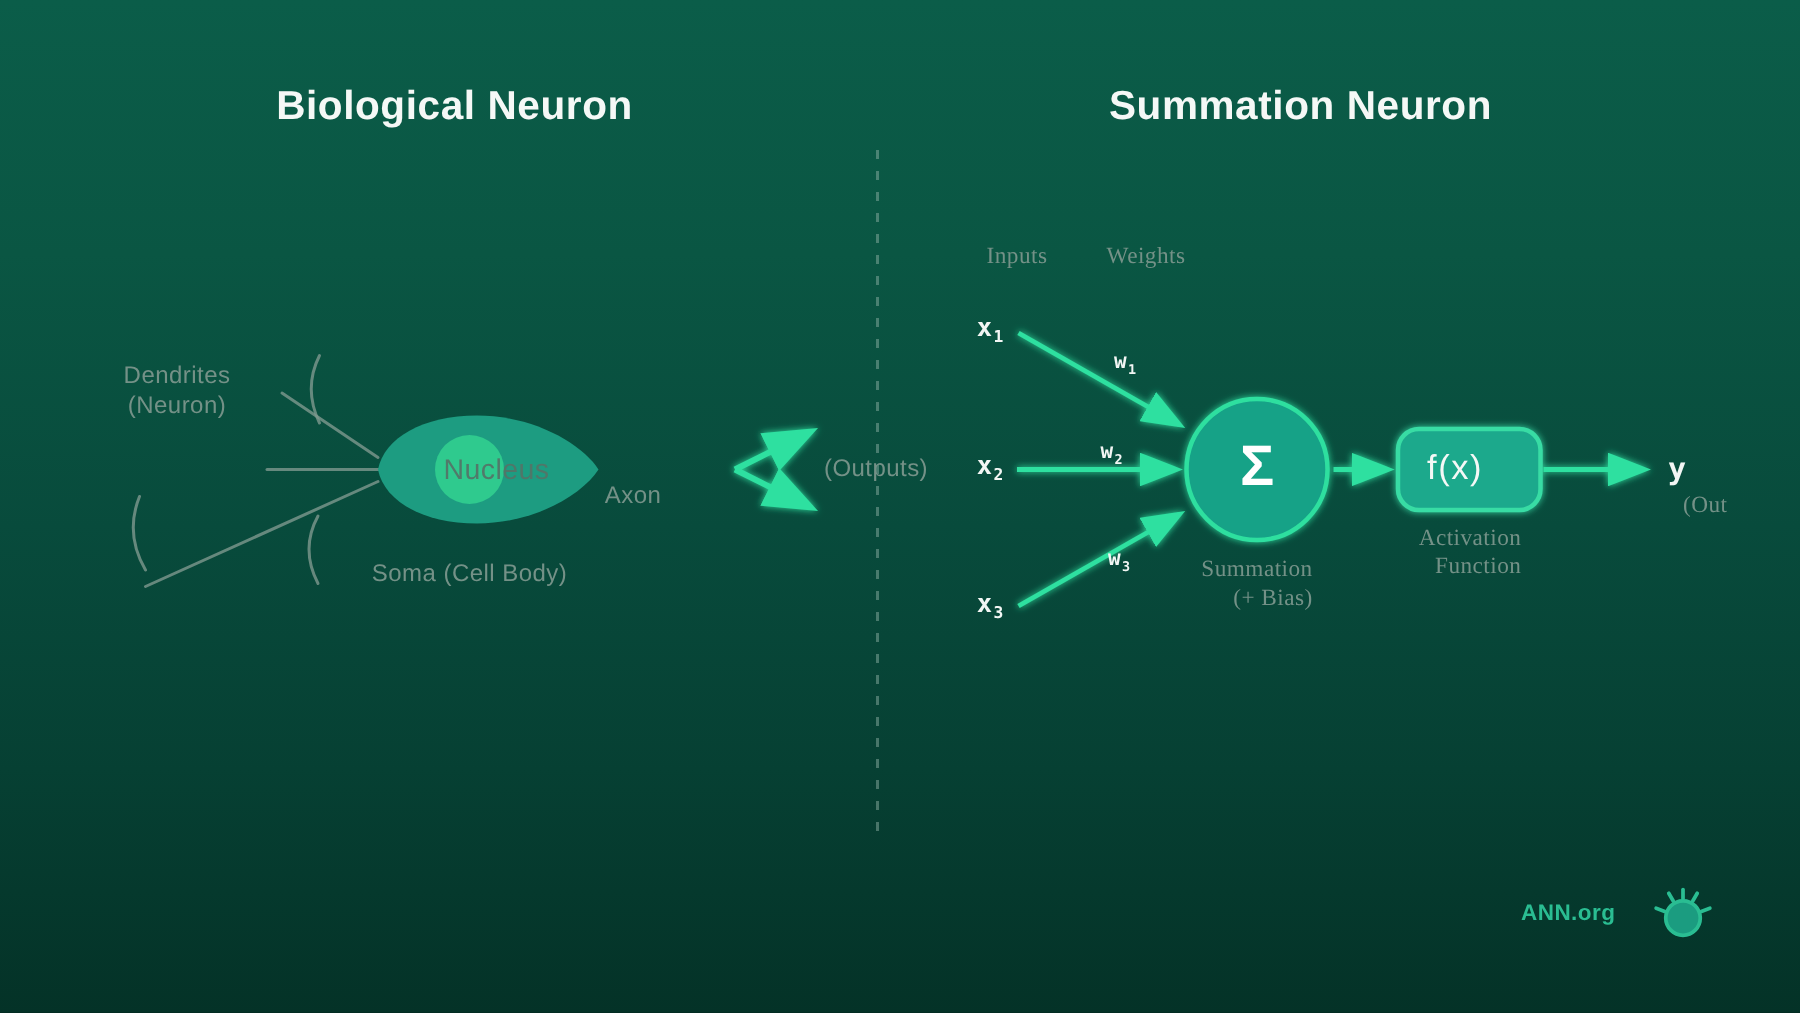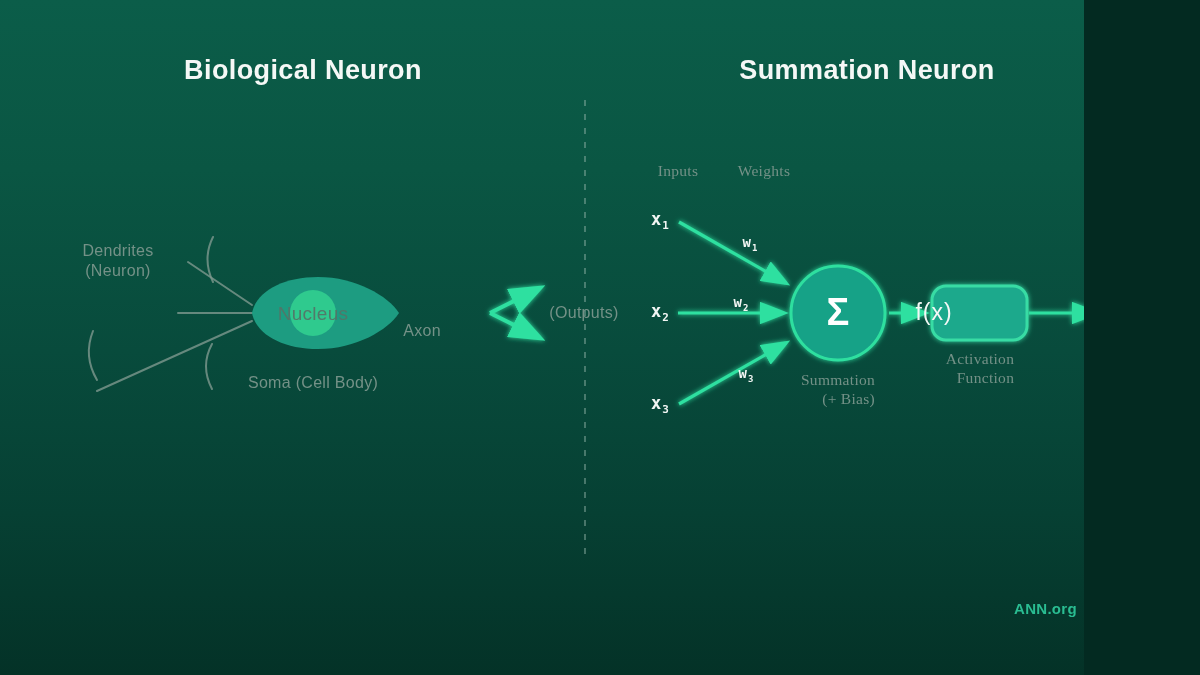--- a/index.html
+++ b/index.html
@@ -1,17 +1,17 @@
 <!DOCTYPE html>
 <html><head>
 <meta charset="utf-8">
 <style>
   html,body{margin:0;padding:0;background:#032a21;}
   .stage{
-    position:relative;width:1084px;height:675px;overflow:hidden;
+    position:relative;width:1200px;height:675px;overflow:hidden;
     background:linear-gradient(180deg,#0b5d49 0%,#0a5643 25%,#084b3c 52%,#064033 76%,#043227 100%);
     font-family:"Liberation Sans",sans-serif;
   }
   .abs{position:absolute;}
   .ctr{transform:translate(-50%,-50%);}
   .ctrx{transform:translateX(-50%);}
   .title{font-size:27px;font-weight:700;color:#f5f8f6;letter-spacing:.4px;white-space:nowrap;}
   .muted{color:#749187;font-size:16px;letter-spacing:.3px;white-space:nowrap;}
   .muted-sm{color:#749187;font-size:15.5px;letter-spacing:.3px;white-space:nowrap;font-family:Liberation Serif, serif;}
   .mono{font-family:"DejaVu Sans Mono","Liberation Mono",monospace;font-weight:700;color:#f2f6f4;white-space:nowrap;}
@@ -93,21 +93,21 @@
     </g>
   </svg>
 
   <div class="abs ctrx title" style="left:303px;top:55px">Biological Neuron</div>
   <div class="abs ctrx title" style="left:867px;top:55px">Summation Neuron</div>
 
   <div class="abs muted" style="left:55px;top:241px;width:126px;text-align:center;line-height:20px">
     <div>Dendrites</div>
     <div>(Neuron)</div>
   </div>
-  <div class="abs ctr nucleus-label" style="left:313px;top:314px">Nucleus</div>
+  <div class="abs ctr nucleus-label" style="left:331px;top:314px">Nucleus</div>
   <div class="abs ctr muted" style="left:422px;top:331px">Axon</div>
   <div class="abs ctr muted" style="left:313px;top:383px">Soma (Cell Body)</div>
   <div class="abs ctr muted" style="left:584px;top:313px">(Outputs)</div>
 
   <div class="abs ctr muted-sm" style="left:678px;top:171px">Inputs</div>
   <div class="abs ctr muted-sm" style="left:764px;top:171px">Weights</div>
 
   <div class="abs ctr mono" style="left:660px;top:220px;font-size:17px"><span>x</span><sub>1</sub></div>
   <div class="abs ctr mono" style="left:660px;top:312px;font-size:17px"><span>x</span><sub>2</sub></div>
   <div class="abs ctr mono" style="left:660px;top:404px;font-size:17px"><span>x</span><sub>3</sub></div>
@@ -115,21 +115,21 @@
   <div class="abs ctr mono" style="left:750px;top:243px;font-size:14px"><span>w</span><sub>1</sub></div>
   <div class="abs ctr mono" style="left:741px;top:303px;font-size:14px"><span>w</span><sub>2</sub></div>
   <div class="abs ctr mono" style="left:746px;top:374px;font-size:14px"><span>w</span><sub>3</sub></div>
 
   <div class="abs ctr sigma" style="left:838px;top:312px">Σ</div>
   <div class="abs ctrx muted-sm two-line" style="left:838px;top:370px">
     <div>Summation</div>
     <div>(+ Bias)</div>
   </div>
 
-  <div class="abs ctr fx" style="left:934px;top:312px">f(x)</div>
+  <div class="abs ctr fx" style="left:970px;top:312px">f(x)</div>
   <div class="abs ctrx muted-sm two-line" style="left:980px;top:349px">
     <div>Activation</div>
     <div>Function</div>
   </div>
 
   <div class="abs ctr mono" style="left:1118px;top:312px;font-size:20px">y</div>
   <div class="abs muted-sm" style="left:1122px;top:328px">(Out</div>
 
   <div class="abs brand" style="left:1014px;top:600px">ANN.org</div>
 

